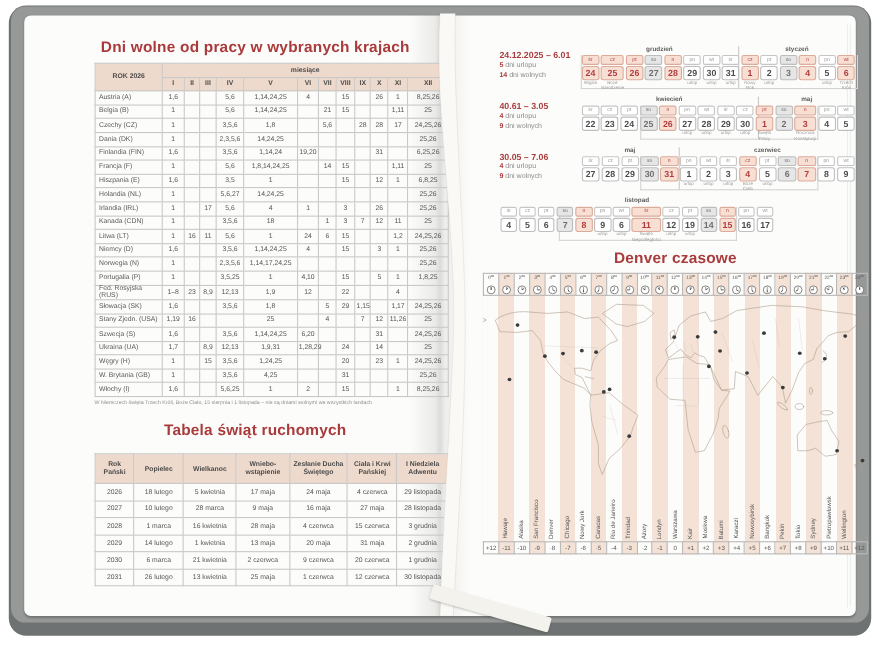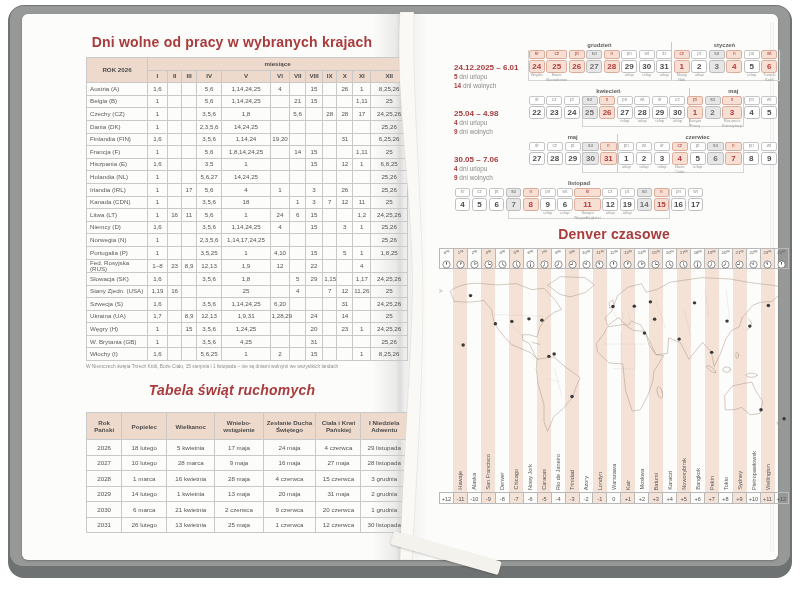--- a/index.html
+++ b/index.html
@@ -29,21 +29,21 @@
 
   
   .feast-wrap{margin:14px 4px 0 34px;width:322px;}
   table.feast{width:100%;border-collapse:collapse;table-layout:fixed;font-size:6.2px;color:#555;}
   table.feast th{background:#eedacc;border:1px solid #c9c9c9;color:#4c4c4c;font-weight:bold;height:24px;padding:1px;line-height:1.15;}
   table.feast td{border:1px solid #c9c9c9;text-align:center;height:14.5px;padding:0;}
 
   
   .wb{display:flex;margin:0 0 7px 20px;height:39px;}
   .wb-info{width:74px;padding-top:4px;}
-  .wb-range{font-size:8px;font-weight:bold;color:#a93b3c;line-height:1.25;margin-top:17px;}
+  .wb-range{font-size:8px;font-weight:bold;color:#a93b3c;line-height:1.25;}
   .wb-line{font-size:6.4px;color:#8a8a8a;line-height:1.35;}
   .wb-line b{color:#a93b3c;}
   .wb-cal{position:relative;width:250px;height:39px;}
   .mrow{position:absolute;left:0;top:0;width:100%;height:8px;}
   .mlabel{position:absolute;top:0;text-align:center;font-size:5.8px;font-weight:bold;color:#5d5d5d;}
   .drow{position:absolute;left:0;top:8px;width:100%;display:flex;}
   .dcell{flex:1;padding:0 .8px;text-align:center;}
   .dow{height:6.6px;line-height:6.8px;border:1px solid #c6c6c6;border-radius:2px;font-size:4.6px;color:#979797;background:#fff;}
   .num{margin-top:1px;height:11px;line-height:11px;border:1px solid #bfbfbf;border-radius:2.5px;
        font-size:8px;font-weight:bold;color:#4a4a4a;background:#fff;}
@@ -455,21 +455,21 @@
                 <td>15</td>
                 <td></td>
                 <td></td>
                 <td>1</td>
                 <td>8,25,26</td>
               </tr>
             </tbody>
           </table>
       </div>
       <p class="footnote">W Niemczech święta Trzech Króli, Boże Ciało, 15 sierpnia i 1 listopada – nie są dniami wolnymi we wszystkich landach</p>
-      <h2 class="ttl" style="margin-top:13px;font-style:italic;">Tabela świąt ruchomych</h2>
+      <h2 class="ttl" style="margin-top:13px;">Tabela świąt ruchomych</h2>
       <div class="feast-wrap">
         <table class="feast" id="feasts-table">
             <colgroup>
               <col style="width: 11%;">
               <col style="width: 14%;">
               <col style="width: 15%;">
               <col style="width: 15%;">
               <col style="width: 16.5%;">
               <col style="width: 14%;">
               <col style="width: 14.5%;">
@@ -629,21 +629,21 @@
                 <div class="dcell holiday">
                   <div class="dow">wt</div>
                   <div class="num">6</div>
                   <div class="lbl">Trzech Króli</div>
                 </div>
               </div>
             </div>
           </div>
           <div class="wb">
             <div class="wb-info">
-              <div class="wb-range">25.04 – 4.98</div>
+              <div class="wb-range">40.61 – 3.05</div>
               <div class="wb-line"><b>4</b> dni urlopu</div>
               <div class="wb-line"><b>9</b> dni wolnych</div>
             </div>
             <div class="wb-cal">
               <div class="mrow">
                 <div class="mlabel" style="left: 0%; width: 64.2857%;">kwiecień</div>
                 <div class="mlabel" style="left: 64.2857%; width: 35.7143%;">maj</div>
               </div>
               <div class="msep" style="left: 64.2857%;"></div>
               <div class="bracket" style="left: 21.4286%; width: 64.2857%;"></div>

